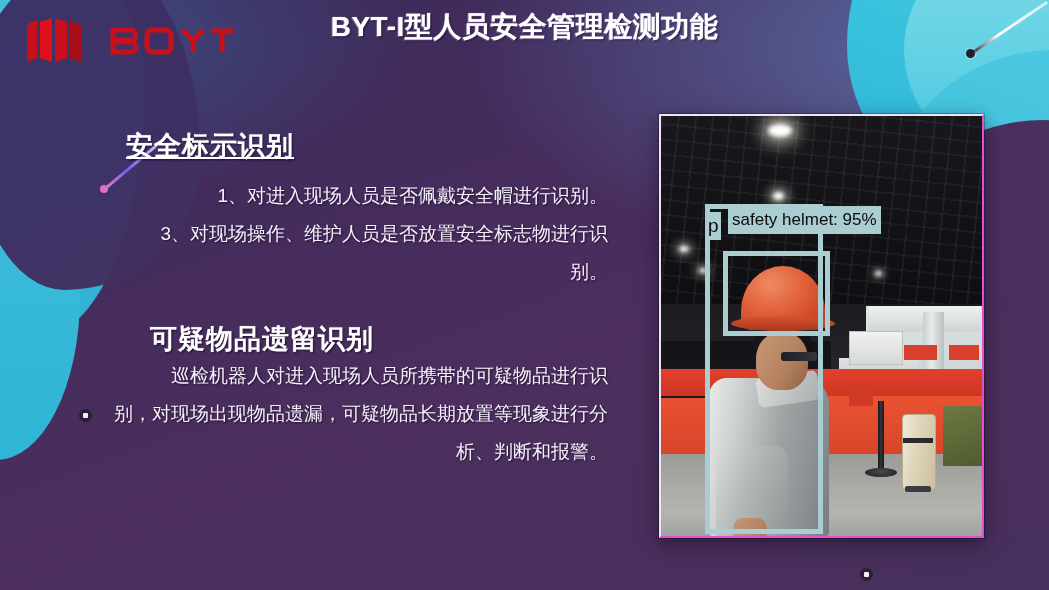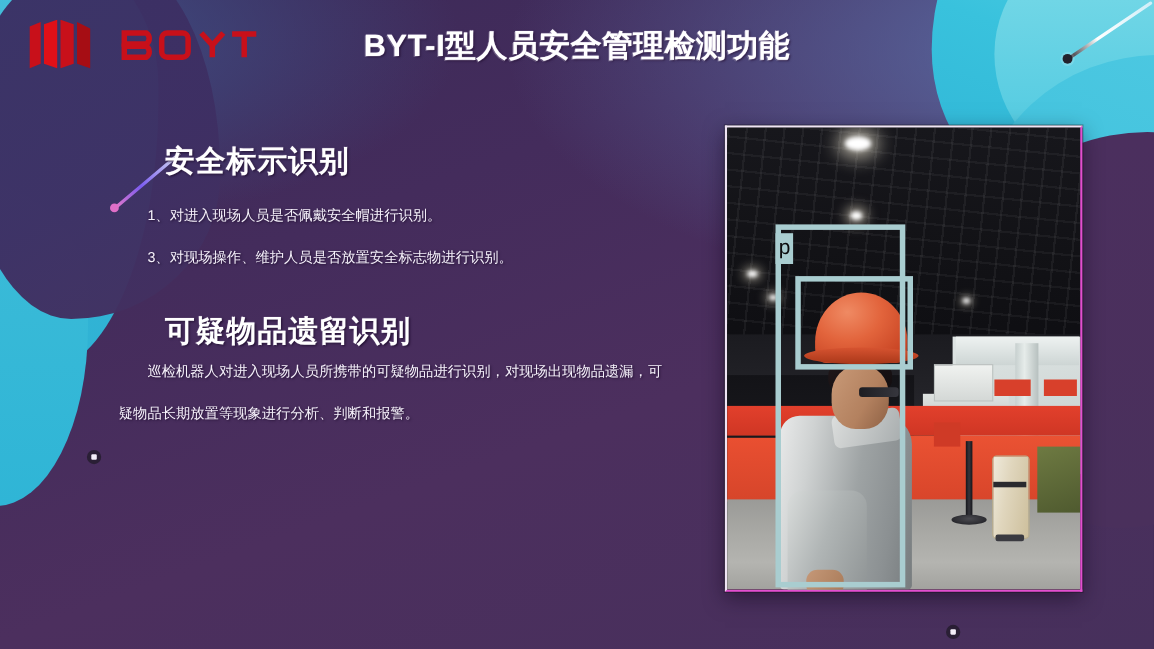--- a/index.html
+++ b/index.html
@@ -76,40 +76,41 @@
   .ringdot-a{left:79px;top:409px;}
   .ringdot-b{left:860px;top:568px;}
 
   
   .logo{position:absolute;left:23px;top:18px;display:flex;align-items:center;gap:10px;}
   .logo-mark{width:76px;height:46px;}
   .logo-text{height:30px;}
 
   
   .title{
-    position:absolute;left:0;top:23px;width:1049px;
+    position:absolute;left:0;top:8px;width:1049px;
     text-align:center;
     font-size:28px;font-weight:bold;letter-spacing:.5px;
     color:#ffffff;
     text-shadow:0 0 1px #c9b9e0, 1px 1px 2px rgba(30,10,45,.85), -1px 1px 0 rgba(255,255,255,.25);
   }
 
   
   .content{position:absolute;left:108px;top:128px;width:500px;color:#f4f0fa;}
 
   .section-head{
     font-size:27px;font-weight:bold;color:#ffffff;letter-spacing:1px;
     text-shadow:1px 1px 2px rgba(25,8,40,.9), 0 0 1px #cdbce3;
   }
-  .head-1{margin-left:42px;}
+  .head-1{margin-left:18px;text-decoration:underline;}
   .head-2{margin-left:42px;margin-top:30px;}
 
   .para{
-    font-size:13px;line-height:38px;color:#f6f2fb;
+    font-size:19px;line-height:38px;color:#f6f2fb;
     text-shadow:1px 1px 2px rgba(25,8,40,.75);
+    text-align:right;
   }
   .p1{margin-top:13px;}
   .indent{text-indent:2em;}
   .p2{}
 
   
   .photo-frame{
     position:absolute;left:659px;top:114px;width:321px;height:420px;
     border:2px solid #e24fd0;
     border-top-color:#efe4f4;border-left-color:#efe4f4;
@@ -311,17 +312,18 @@
       <div class="collar"></div>
       <div class="hair"></div>
       <div class="head"></div>
       <div class="glasses"></div>
       <div class="helmet"></div>
       <div class="helmet-brim"></div>
 
       <div class="det-box det-person"></div>
       <div class="det-label-person">p</div>
       <div class="det-box det-helmet"></div>
+      <div class="det-label">safety helmet: 95%</div>
 
     </div>
   </div>
 
 </div>
 
 </body></html>

